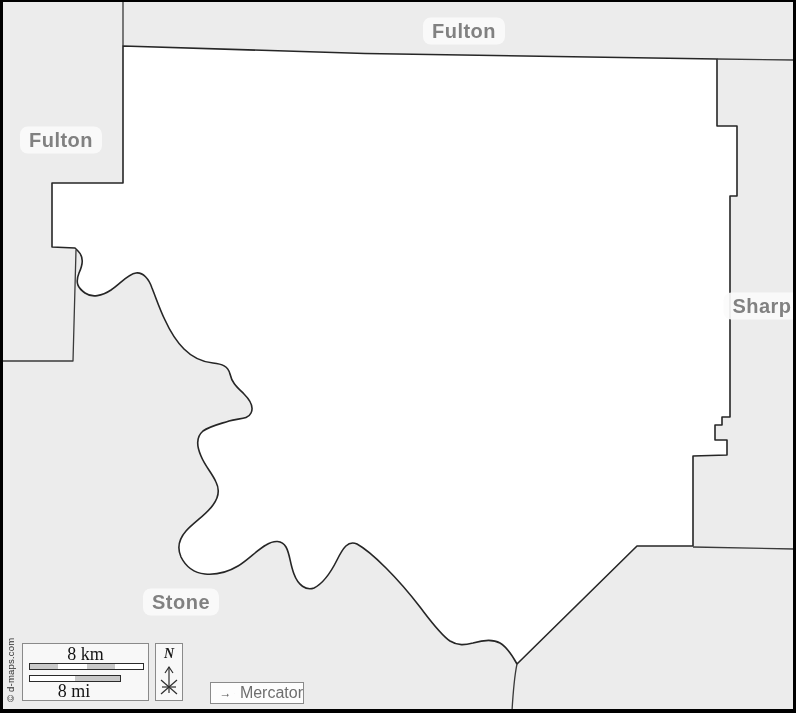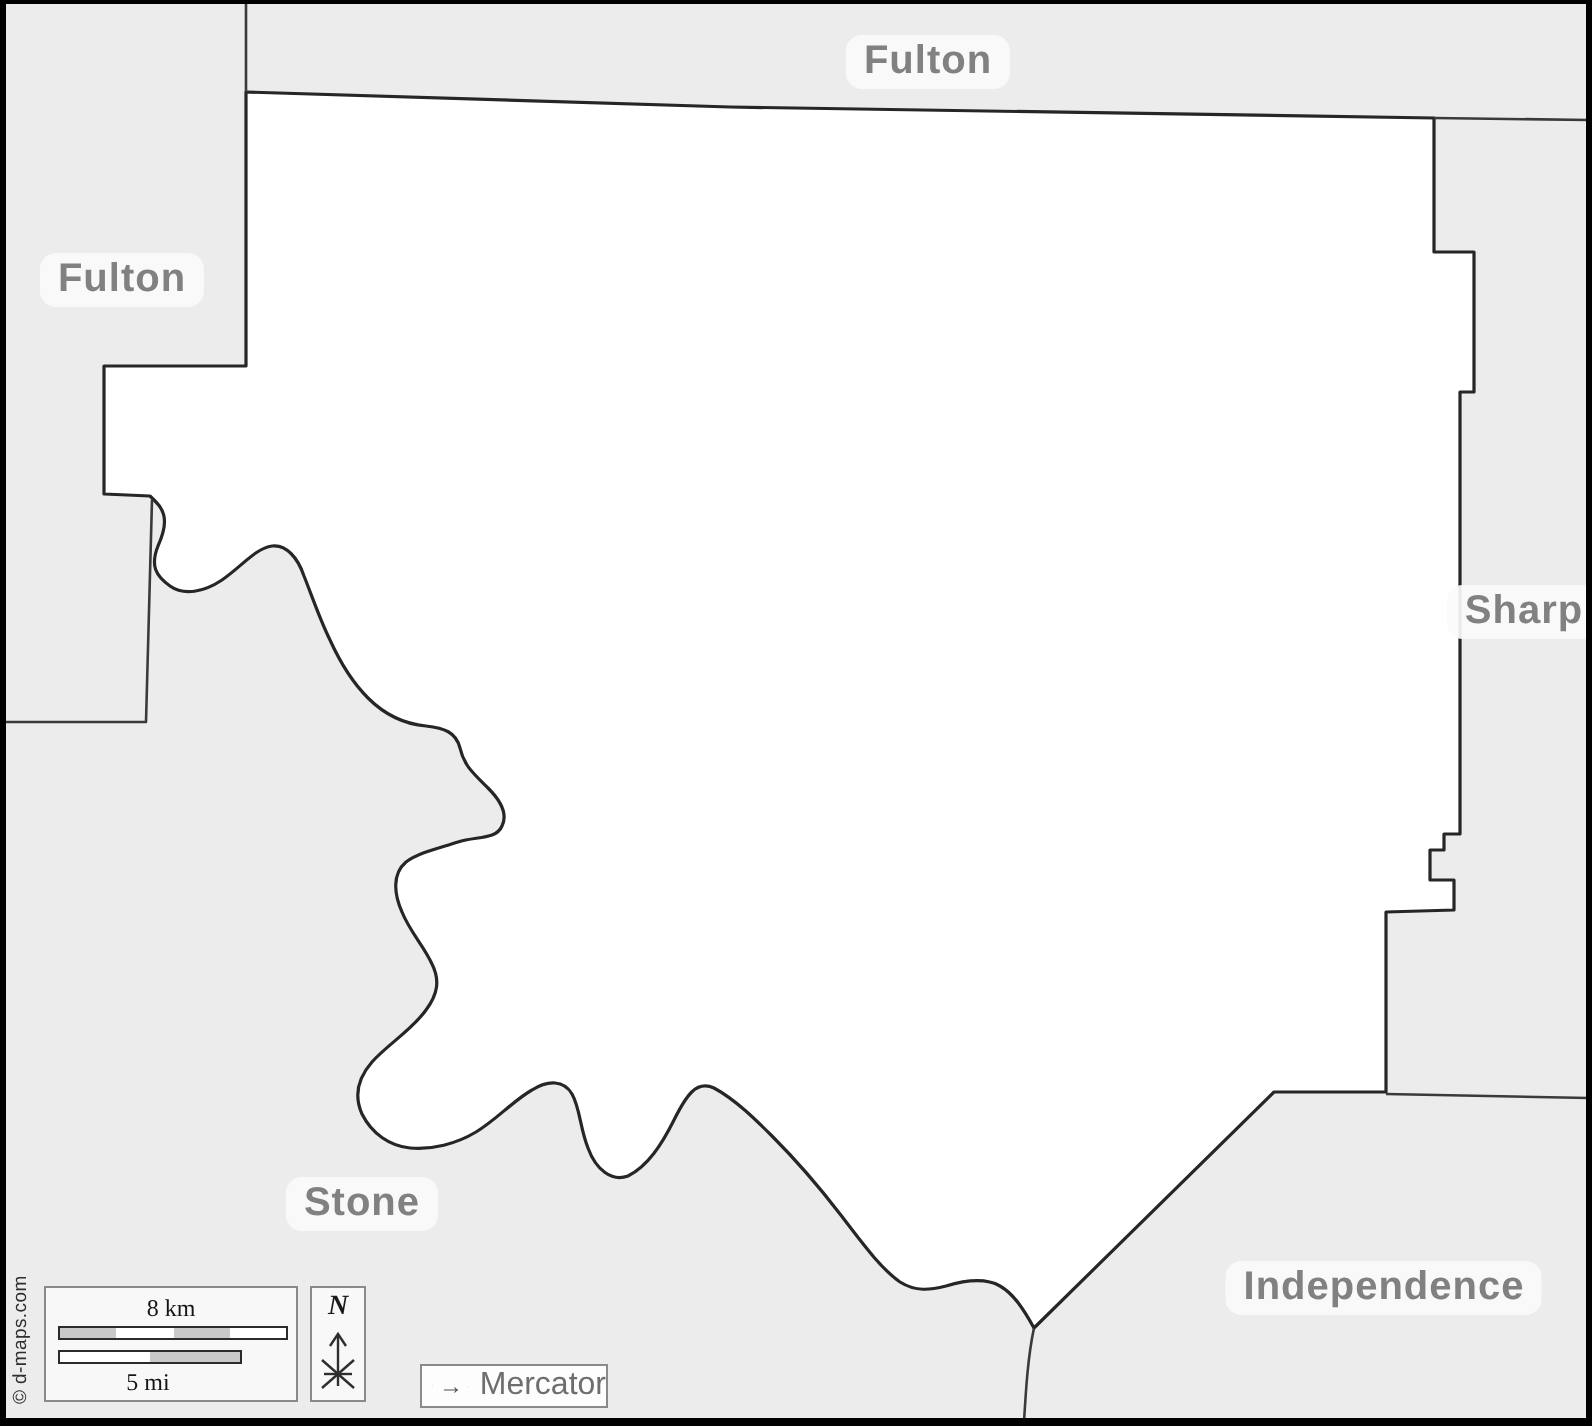--- a/index.html
+++ b/index.html
@@ -33,21 +33,21 @@
     font-size:20px;font-weight:bold;letter-spacing:.5px;color:var(--label-text);
     background:var(--label-plate);opacity:.92;border-radius:8px;padding:2px 9px;
     white-space:nowrap;
   }
   .legend-box{
     position:absolute;z-index:12;background:var(--box-fill);
     border:1px solid var(--box-border);box-sizing:border-box;
   }
   .scale-box{left:22px;top:643px;width:127px;height:58px;}
   .scale-km-label,.scale-mi-label{
-    font-family:"Liberation Serif",serif;font-size:12px;color:#151515;
+    font-family:"Liberation Serif",serif;font-size:18px;color:#151515;
     text-align:center;line-height:14px;
   }
   .scale-km-label{width:113px;margin:3px 0 2px 6px;}
   .scale-mi-label{width:90px;margin:2px 0 0 6px;}
   .bar{display:flex;border:1px solid #2b2b2b;height:5px;box-sizing:content-box;}
   .km-bar{width:113px;margin:1px 0 0 6px;}
   .mi-bar{width:90px;margin:5px 0 0 6px;}
   .seg{flex:1;height:100%;}
   .seg.g{background:var(--scale-segment);}
   .seg.w{background:#ffffff;}
@@ -121,35 +121,34 @@
     <path class="nline" d="M717,59 L794,60"></path>
     <path class="nline" d="M693,547 L794,549"></path>
     <path class="nline" d="M517,664 C514,678 513,694 512,711"></path>
     <path class="nline" d="M76,250 L73,361 L2,361"></path>
   </svg>
 
   <div class="region-label" style="left:464px;top:31px;">Fulton</div>
   <div class="region-label" style="left:61px;top:140px;">Fulton</div>
   <div class="region-label" style="left:762px;top:306px;">Sharp</div>
   <div class="region-label" style="left:181px;top:602px;">Stone</div>
-  <div class="region-label" style="left:692px;top:644px;">Independence</div>
 
   <div class="legend-box scale-box">
     <div class="scale-km-label">8 km</div>
     <div class="bar km-bar">
       <span class="seg g"></span>
         <span class="seg w"></span>
         <span class="seg g"></span>
         <span class="seg w"></span>
     </div>
     <div class="bar mi-bar">
       <span class="seg w"></span>
         <span class="seg g"></span>
     </div>
-    <div class="scale-mi-label">5 mi</div>
+    <div class="scale-mi-label">8 mi</div>
   </div>
 
   <div class="legend-box north-box">
     <div class="north-label">N</div>
     <svg class="compass" width="24" height="36" viewBox="0 0 24 36">
       <line x1="12" y1="6" x2="12" y2="32"></line>
       <polyline points="8,12 12,6 16,12"></polyline>
       <line x1="4" y1="19" x2="20" y2="33"></line>
       <line x1="20" y1="19" x2="4" y2="33"></line>
       <line x1="5" y1="26" x2="19" y2="26"></line>

